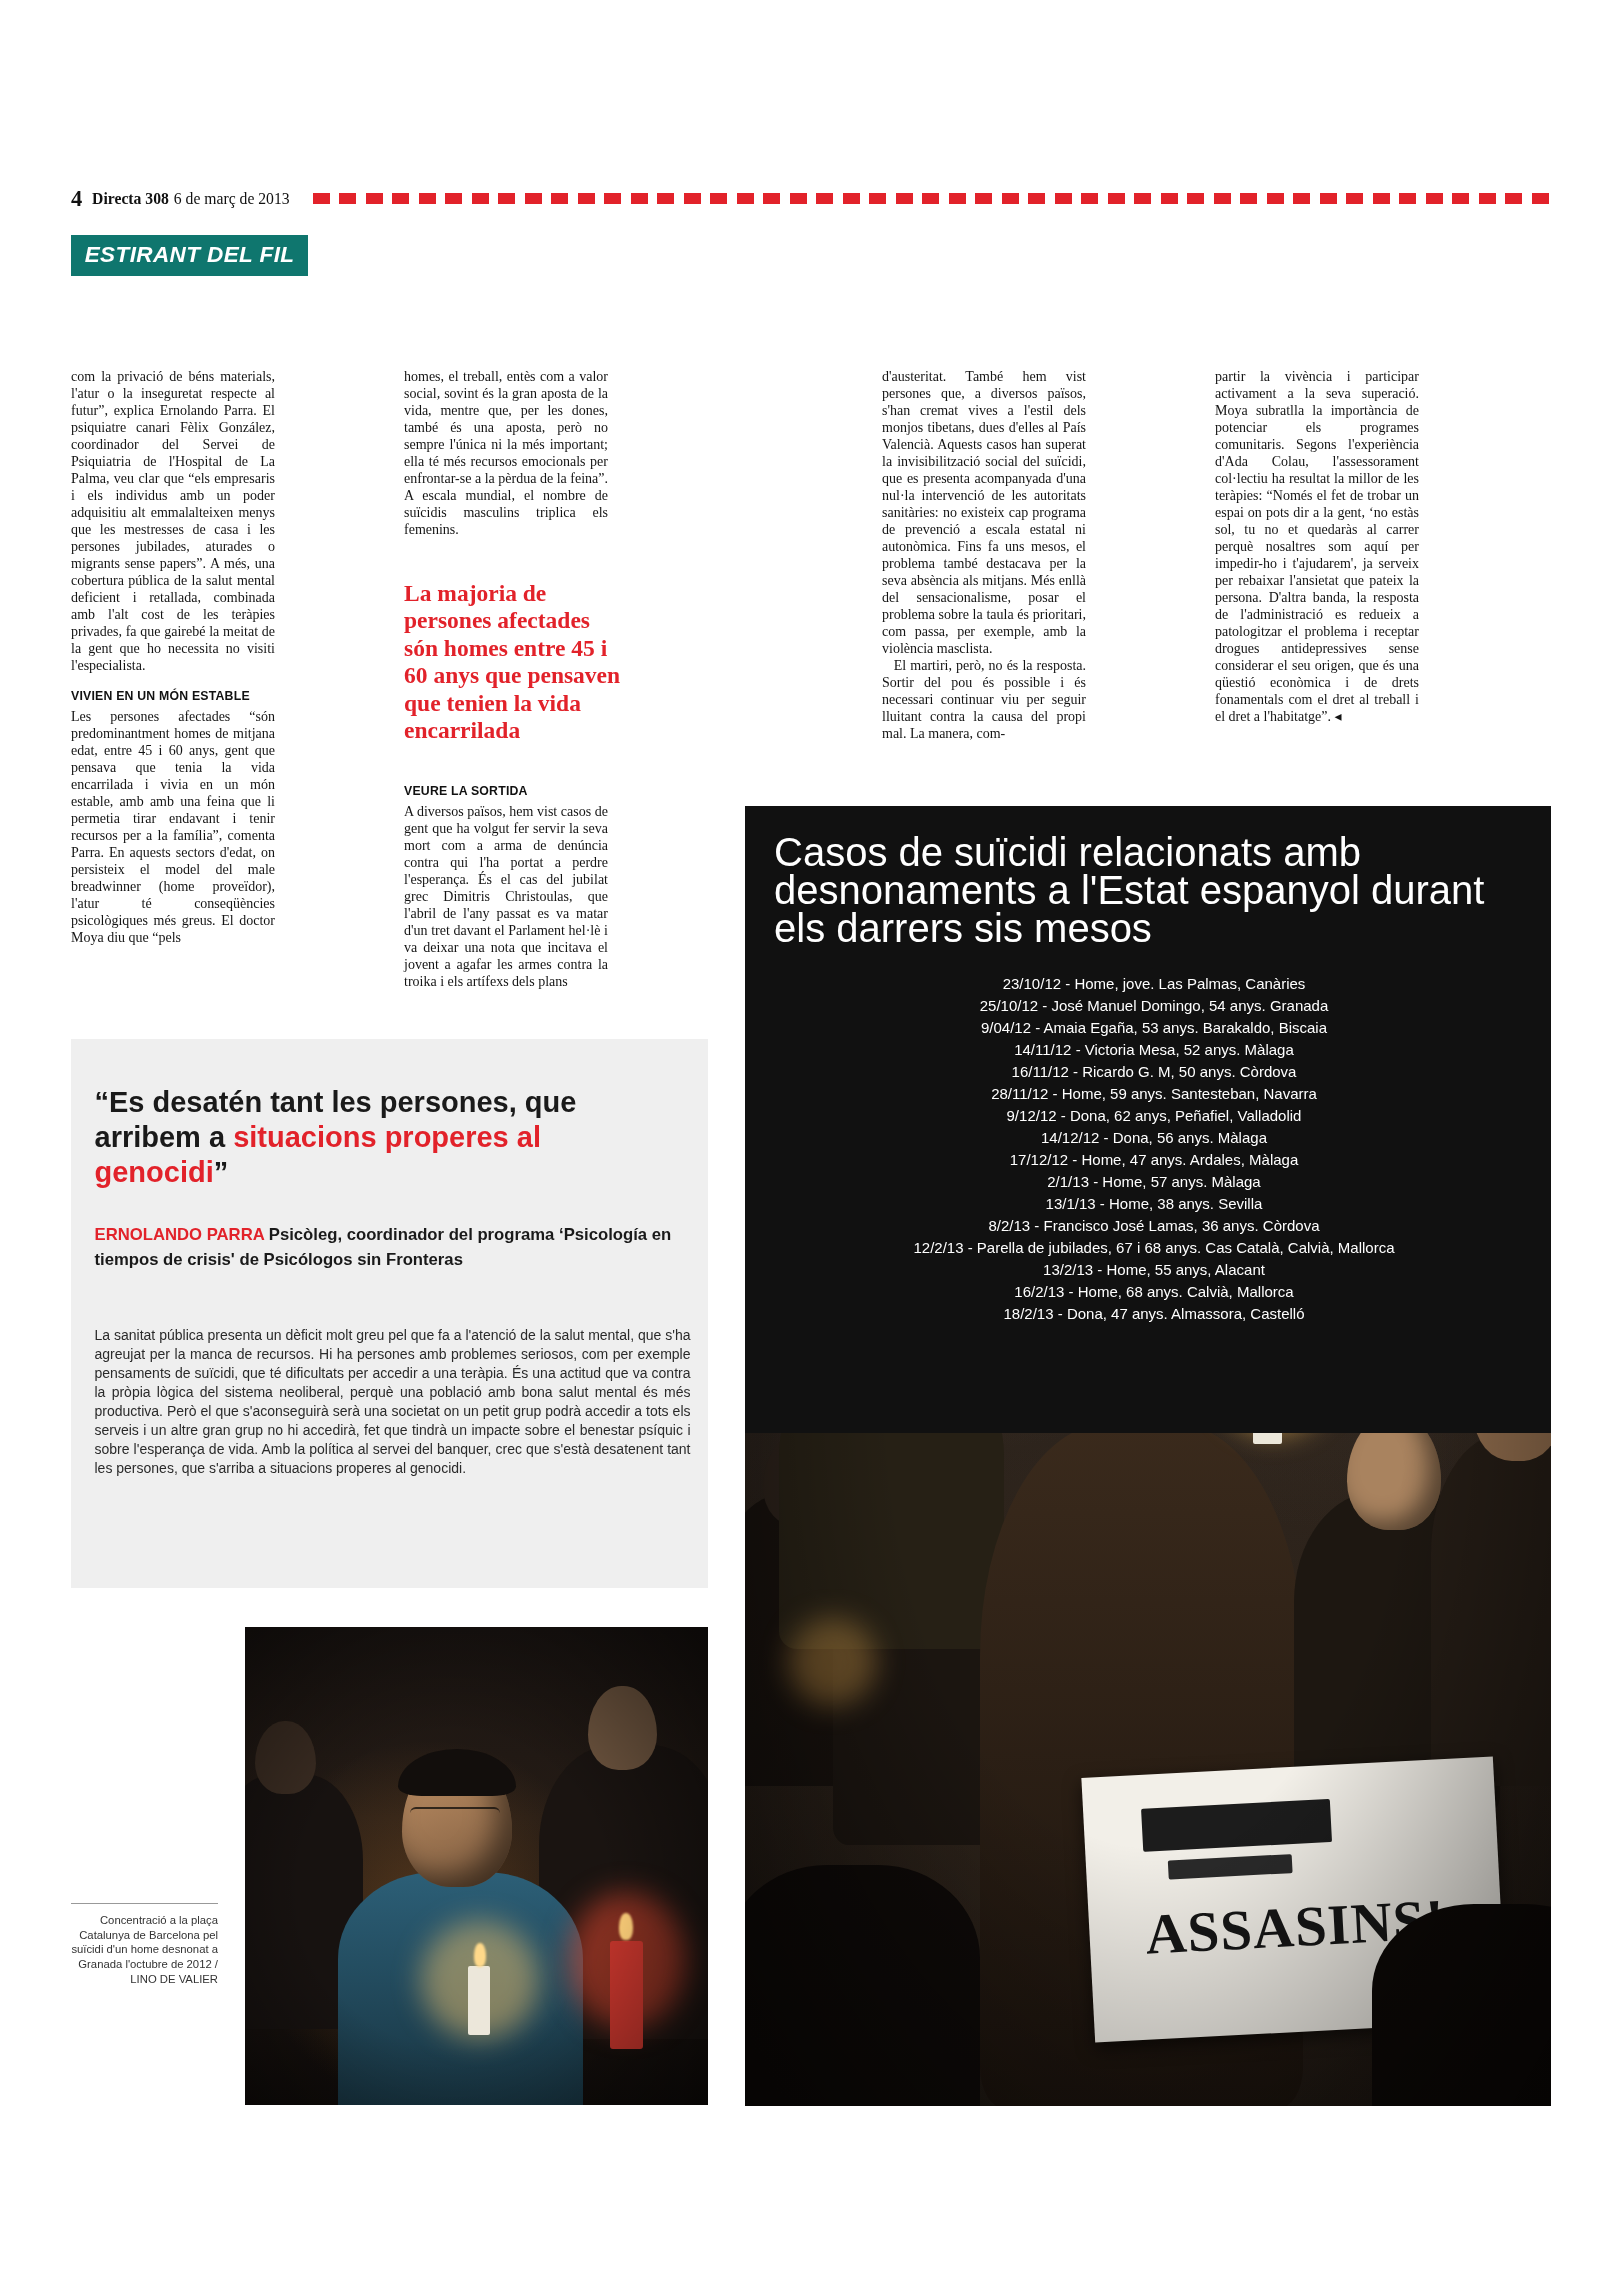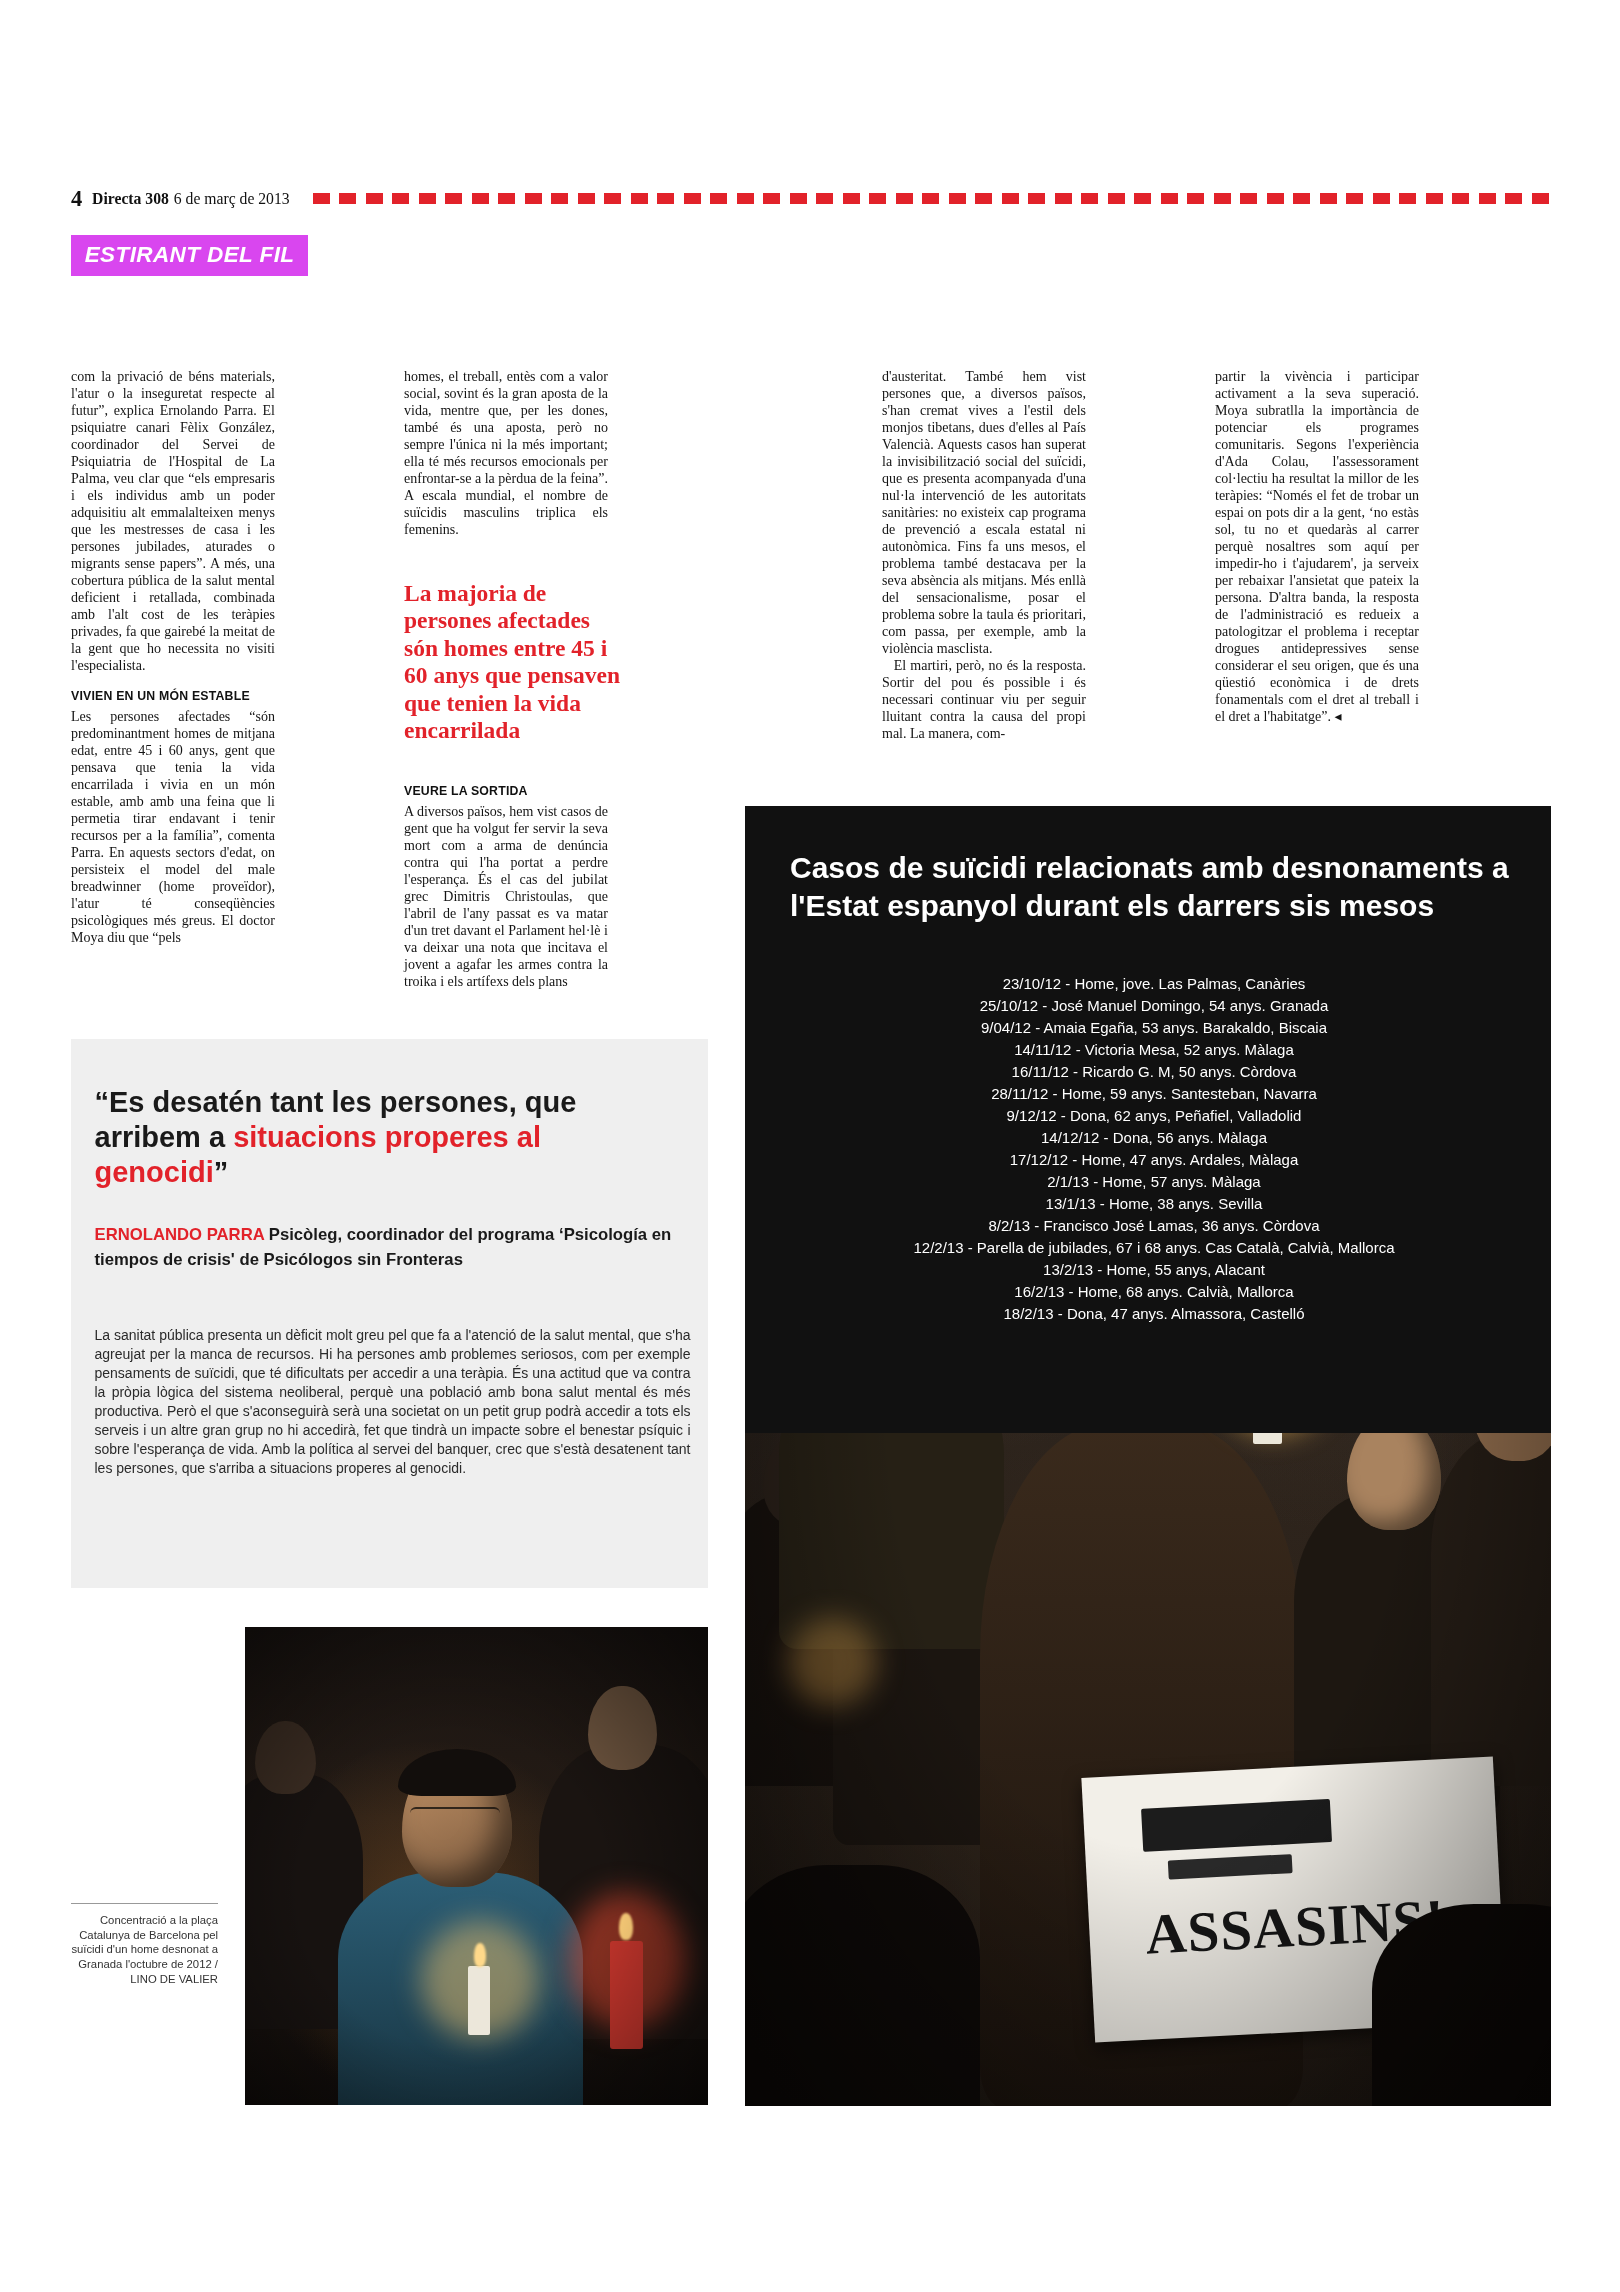--- a/index.html
+++ b/index.html
@@ -26,21 +26,21 @@
     font-family:"Liberation Serif",serif;font-size:15.7px;color:#111;
     display:flex;align-items:baseline;gap:4.9px;
   }
   .masthead-title b{font-weight:bold;}
   .dashes{
     flex:1;height:10.8px;margin-left:13.7px;
     background-image:repeating-linear-gradient(to right,#e2222a 0px,#e2222a 16.7px,transparent 16.7px,transparent 26.5px);
   }
   .section-tag{
     position:absolute;left:71px;top:235px;
-    background:#d946ef;color:#fff;
+    background:#0f766e;color:#fff;
     font-family:"Liberation Sans",sans-serif;
     font-weight:bold;font-style:italic;font-size:22.5px;
     letter-spacing:0.4px;
     padding:6.9px 13.7px 7.8px 13.7px;
   }
 
   
   .col{
     position:absolute;
     font-family:"Liberation Serif",serif;
@@ -92,23 +92,23 @@
     font-family:"Liberation Sans",sans-serif;
     font-size:14px;line-height:19px;text-align:justify;color:#2a2a2a;
   }
 
   
   .listbox{
     position:absolute;left:745px;top:806px;width:806px;height:627px;
     background:#111;
   }
   .listbox h2{
-    margin:16px;position:absolute;left:29px;top:27.4px;width:745px;
-    font-family:"Liberation Sans",sans-serif;
-    font-weight:bold;font-size:30px;line-height:38px;color:#fff;
+    margin:0;position:absolute;left:29px;top:27.4px;width:745px;
+    font-family:"Liberation Sans",sans-serif;
+    font-weight:normal;font-size:40px;line-height:38px;color:#fff;
   }
   .caseslist{
     position:absolute;left:0;top:167px;width:806px;
     font-family:"Liberation Sans",sans-serif;
     font-size:15px;line-height:22px;color:#fff;
     text-align:center;
     margin-left:6px;
   }
   .caseslist .ln{white-space:nowrap;}
 

